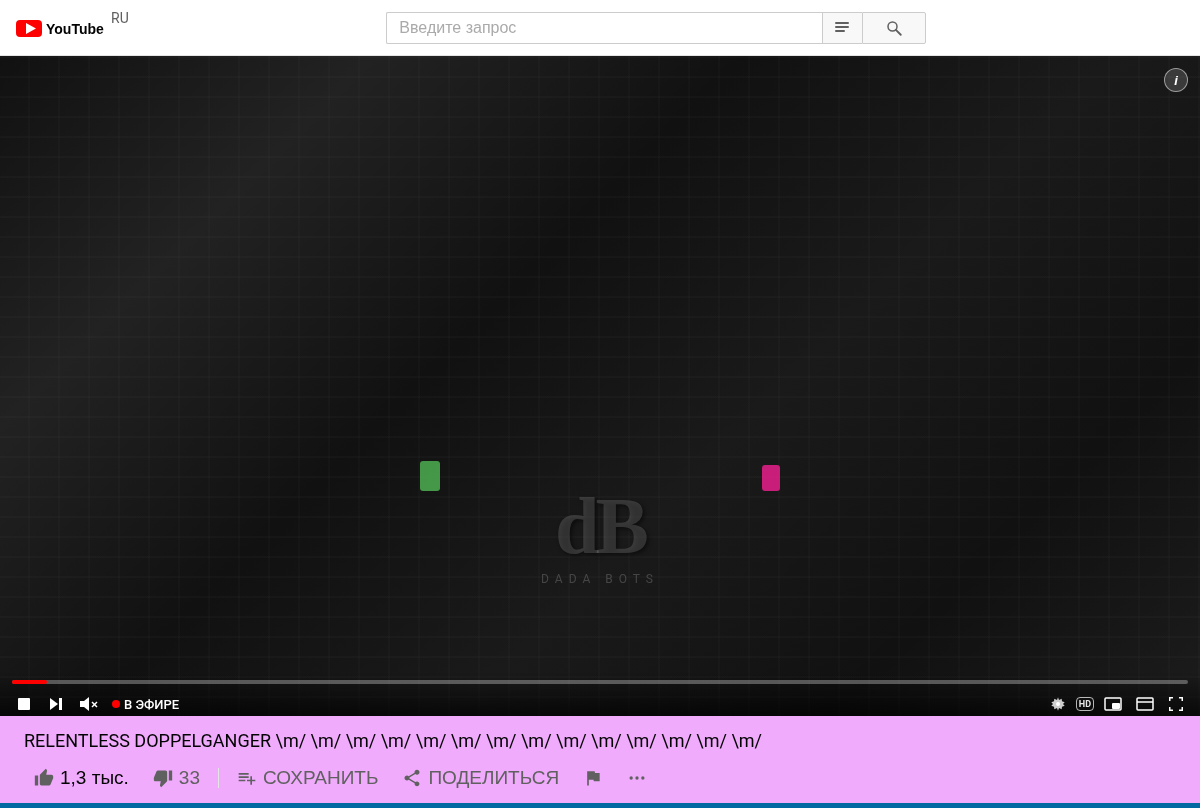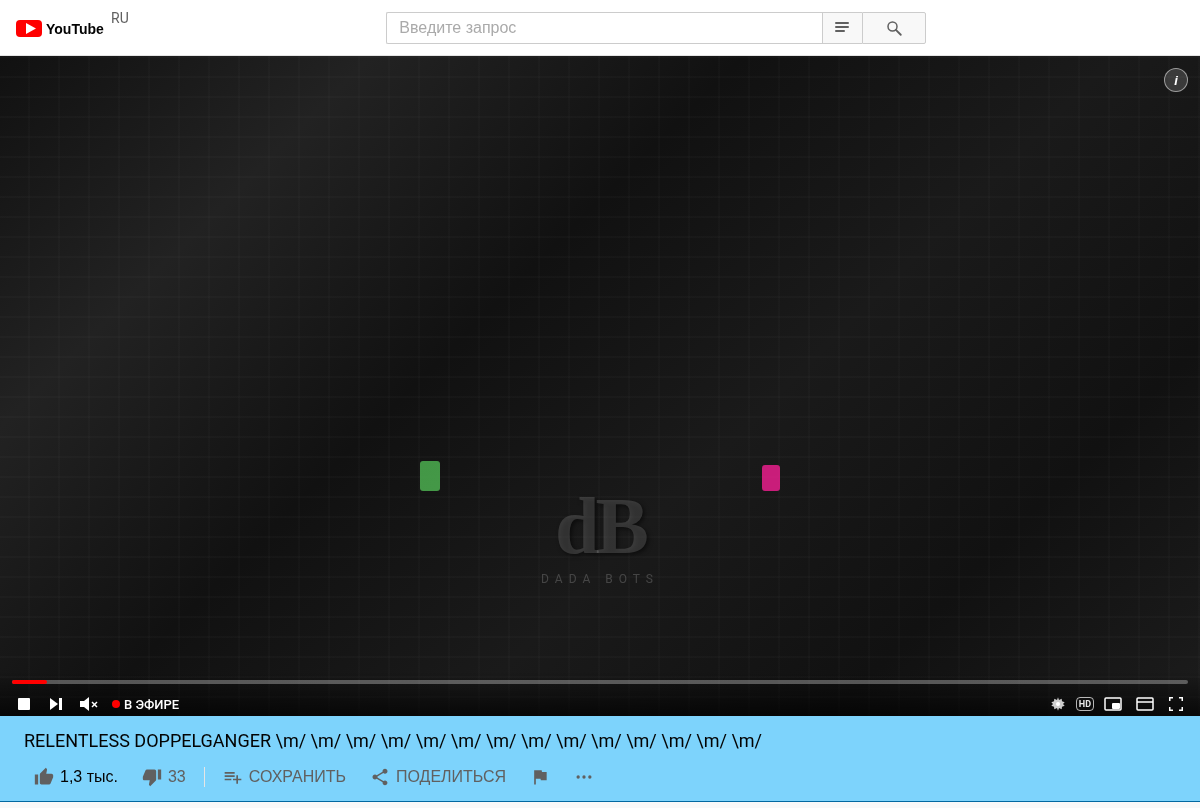--- a/index.html
+++ b/index.html
@@ -246,22 +246,22 @@
       border: 1px solid rgba(255,255,255,0.7);
       color: rgba(255,255,255,0.9);
       padding: 1px 2px;
       border-radius: 4px;
       font-weight: bold;
     }
 
     
     .video-info {
       padding: 12px 24px 8px 24px;
-      background: #7dd3fc;
-      border-bottom: 1px solid #0369a1;
+      background: #f0abfc;
+      border-bottom: 6px solid #0369a1;
     }
     .video-title {
       font-size: 18px;
       font-weight: 400;
       line-height: 1.4;
       color: #030303;
       margin-bottom: 8px;
     }
     .video-meta-row {
       display: flex;
@@ -282,21 +282,21 @@
       align-items: center;
       gap: 6px;
       background: none;
       border: none;
       cursor: pointer;
       padding: 6px 10px;
       font-size: 14px;
       color: #606060;
       border-radius: 2px;
     }
-    .action-btn span { font-size: 16px; }
+    .action-btn span { font-size: 19px; }
     .action-divider {
       width: 1px;
       height: 20px;
       background: #e5e5e5;
       margin: 0 4px;
     }
     .like-count { color: #030303; font-weight: 500; }
   </style>
 </head>
 <body>

